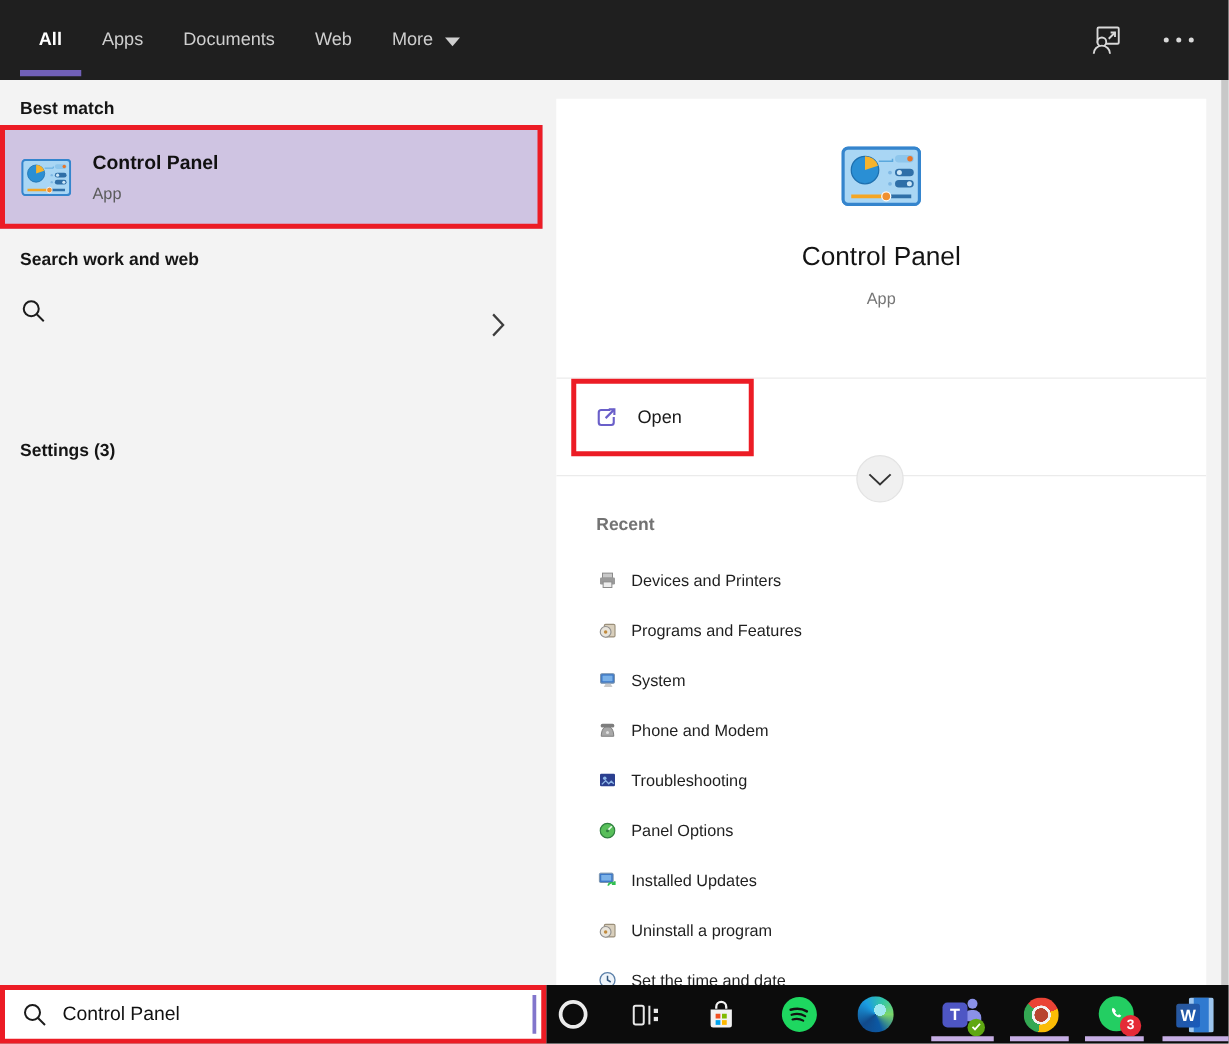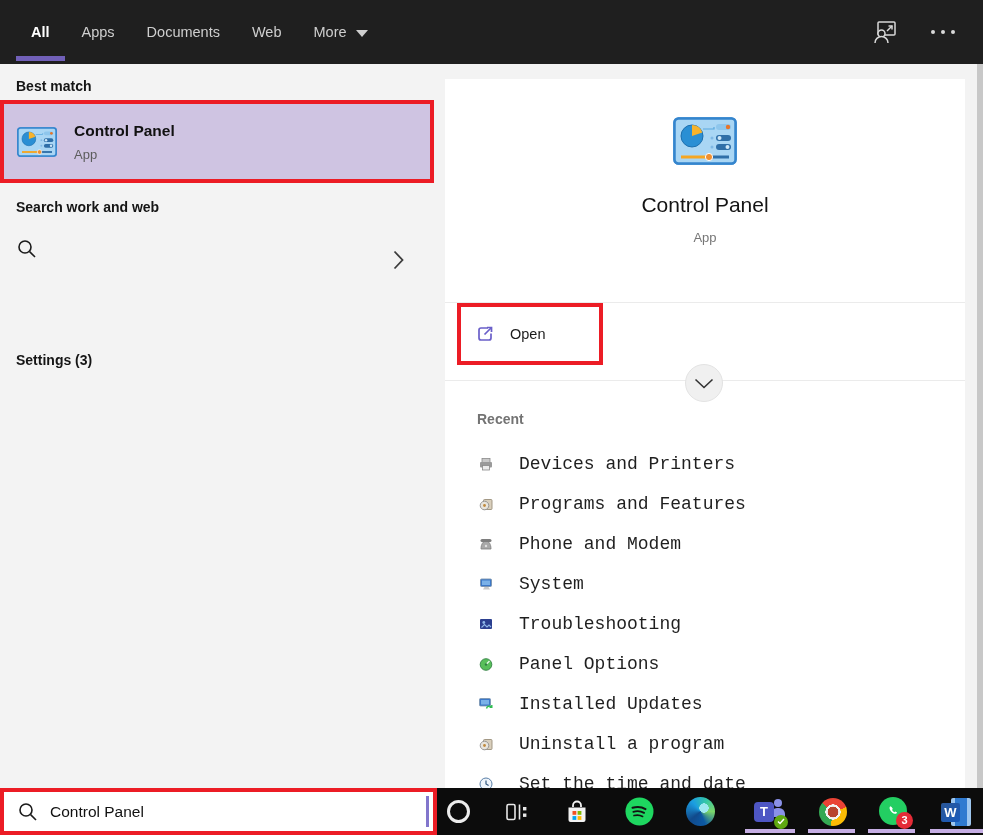--- a/index.html
+++ b/index.html
@@ -40,21 +40,21 @@
   .hero-sub { margin-top:13px; font-size:13px; color:#767676; }
   .divider { position:absolute; left:0; width:100%; height:1px; background:#ebebeb; }
   .open-row { position:absolute; left:12px; top:224px; width:146px; height:62px; border:4px solid #ec1c25; background:#fff; display:flex; align-items:center; }
   .open-row .lbl { font-size:14.5px; color:#1b1b1b; margin-left:15px; }
   .open-row svg { margin-left:14px; }
   .expand-btn { position:absolute; left:240px; top:285px; width:38px; height:38px; border-radius:50%; background:#f0f0f0; border:1px solid #e3e3e3; display:flex; align-items:center; justify-content:center; }
   .recent-h { position:absolute; left:32px; top:332px; font-size:14px; font-weight:bold; color:#737373; }
   .recent-list { position:absolute; left:0; top:365px; width:100%; }
   .r-item { height:40px; display:flex; align-items:center; }
   .r-item .ric { width:16px; height:16px; margin-left:33px; flex:0 0 auto; }
-  .r-item .rlb { margin-left:25px; font-size:18px; color:#1f1f1f;font-family:Liberation Mono, monospace; }
+  .r-item .rlb { margin-left:11px; font-size:13px; color:#1f1f1f; }
 
   .scrollbar { position:absolute; left:977px; top:64px; width:6px; height:724px; background:#c8c8c8; }
 
   
   .taskbar { position:absolute; left:0; top:788px; width:983px; height:47px; background:#0c0c0c; }
   .searchbox { position:absolute; left:0; top:0; width:437px; height:47px; background:#ffffff; border:4px solid #ec1c25; display:flex; align-items:center; }
   .searchbox .accent { position:absolute; right:4px; top:4px; bottom:4px; width:3px; background:#8276cc; }
   .searchbox input { border:none; outline:none; font-family:"Liberation Sans",sans-serif; font-size:15.5px; color:#111; margin-left:12px; width:330px; background:transparent; }
   .searchbox svg { margin-left:14px; flex:0 0 auto; }
   .tb-icon { position:absolute; top:0; height:47px; display:flex; align-items:center; justify-content:center; width:44px; }
@@ -215,33 +215,33 @@
       <div class="r-item">
         <svg class="ric" viewBox="0 0 16 16">
           <rect x="5.5" y="3.5" width="8.5" height="10" rx="1" fill="#d9cfbc" stroke="#9a8f7a" stroke-width="0.9"></rect>
           <circle cx="6.5" cy="9.5" r="4.3" fill="#e9e5dc" stroke="#8f8f8f" stroke-width="0.9"></circle>
           <circle cx="6.5" cy="9.5" r="1.4" fill="#c08a3e"></circle>
         </svg>
         <span class="rlb">Programs and Features</span>
       </div>
       <div class="r-item">
         <svg class="ric" viewBox="0 0 16 16">
+          <rect x="2.5" y="3" width="11" height="7.5" rx="1" fill="#3c78c8" stroke="#7a93ad" stroke-width="0.9"></rect>
+          <rect x="4" y="4.5" width="8" height="4.5" fill="#7ab1e8"></rect>
+          <path d="M5 13.5 h7 l-1.5 -2.5 h-4 Z" fill="#c9c9c9"></path>
+        </svg>
+        <span class="rlb">System</span>
+      </div>
+      <div class="r-item">
+        <svg class="ric" viewBox="0 0 16 16">
           <path d="M3 13 c0 -5 2.2 -8 5 -8 s5 3 5 8 Z" fill="#a8a8a8" stroke="#7d7d7d" stroke-width="0.8"></path>
           <rect x="2.5" y="3" width="11" height="3" rx="1.5" fill="#7d7d7d"></rect>
           <circle cx="8" cy="10" r="1.2" fill="#e0e0e0"></circle>
         </svg>
         <span class="rlb">Phone and Modem</span>
-      </div>
-      <div class="r-item">
-        <svg class="ric" viewBox="0 0 16 16">
-          <rect x="2.5" y="3" width="11" height="7.5" rx="1" fill="#3c78c8" stroke="#7a93ad" stroke-width="0.9"></rect>
-          <rect x="4" y="4.5" width="8" height="4.5" fill="#7ab1e8"></rect>
-          <path d="M5 13.5 h7 l-1.5 -2.5 h-4 Z" fill="#c9c9c9"></path>
-        </svg>
-        <span class="rlb">System</span>
       </div>
       <div class="r-item">
         <svg class="ric" viewBox="0 0 16 16">
           <rect x="2" y="3" width="12" height="10" rx="1" fill="#2b3f8f"></rect>
           <circle cx="5.8" cy="6.5" r="1.4" fill="#8fb7e8"></circle>
           <path d="M3.5 11.5 l3 -3 2.5 2.5 2 -2 2 2" fill="none" stroke="#8fb7e8" stroke-width="1.1"></path>
         </svg>
         <span class="rlb">Troubleshooting</span>
       </div>
       <div class="r-item">

